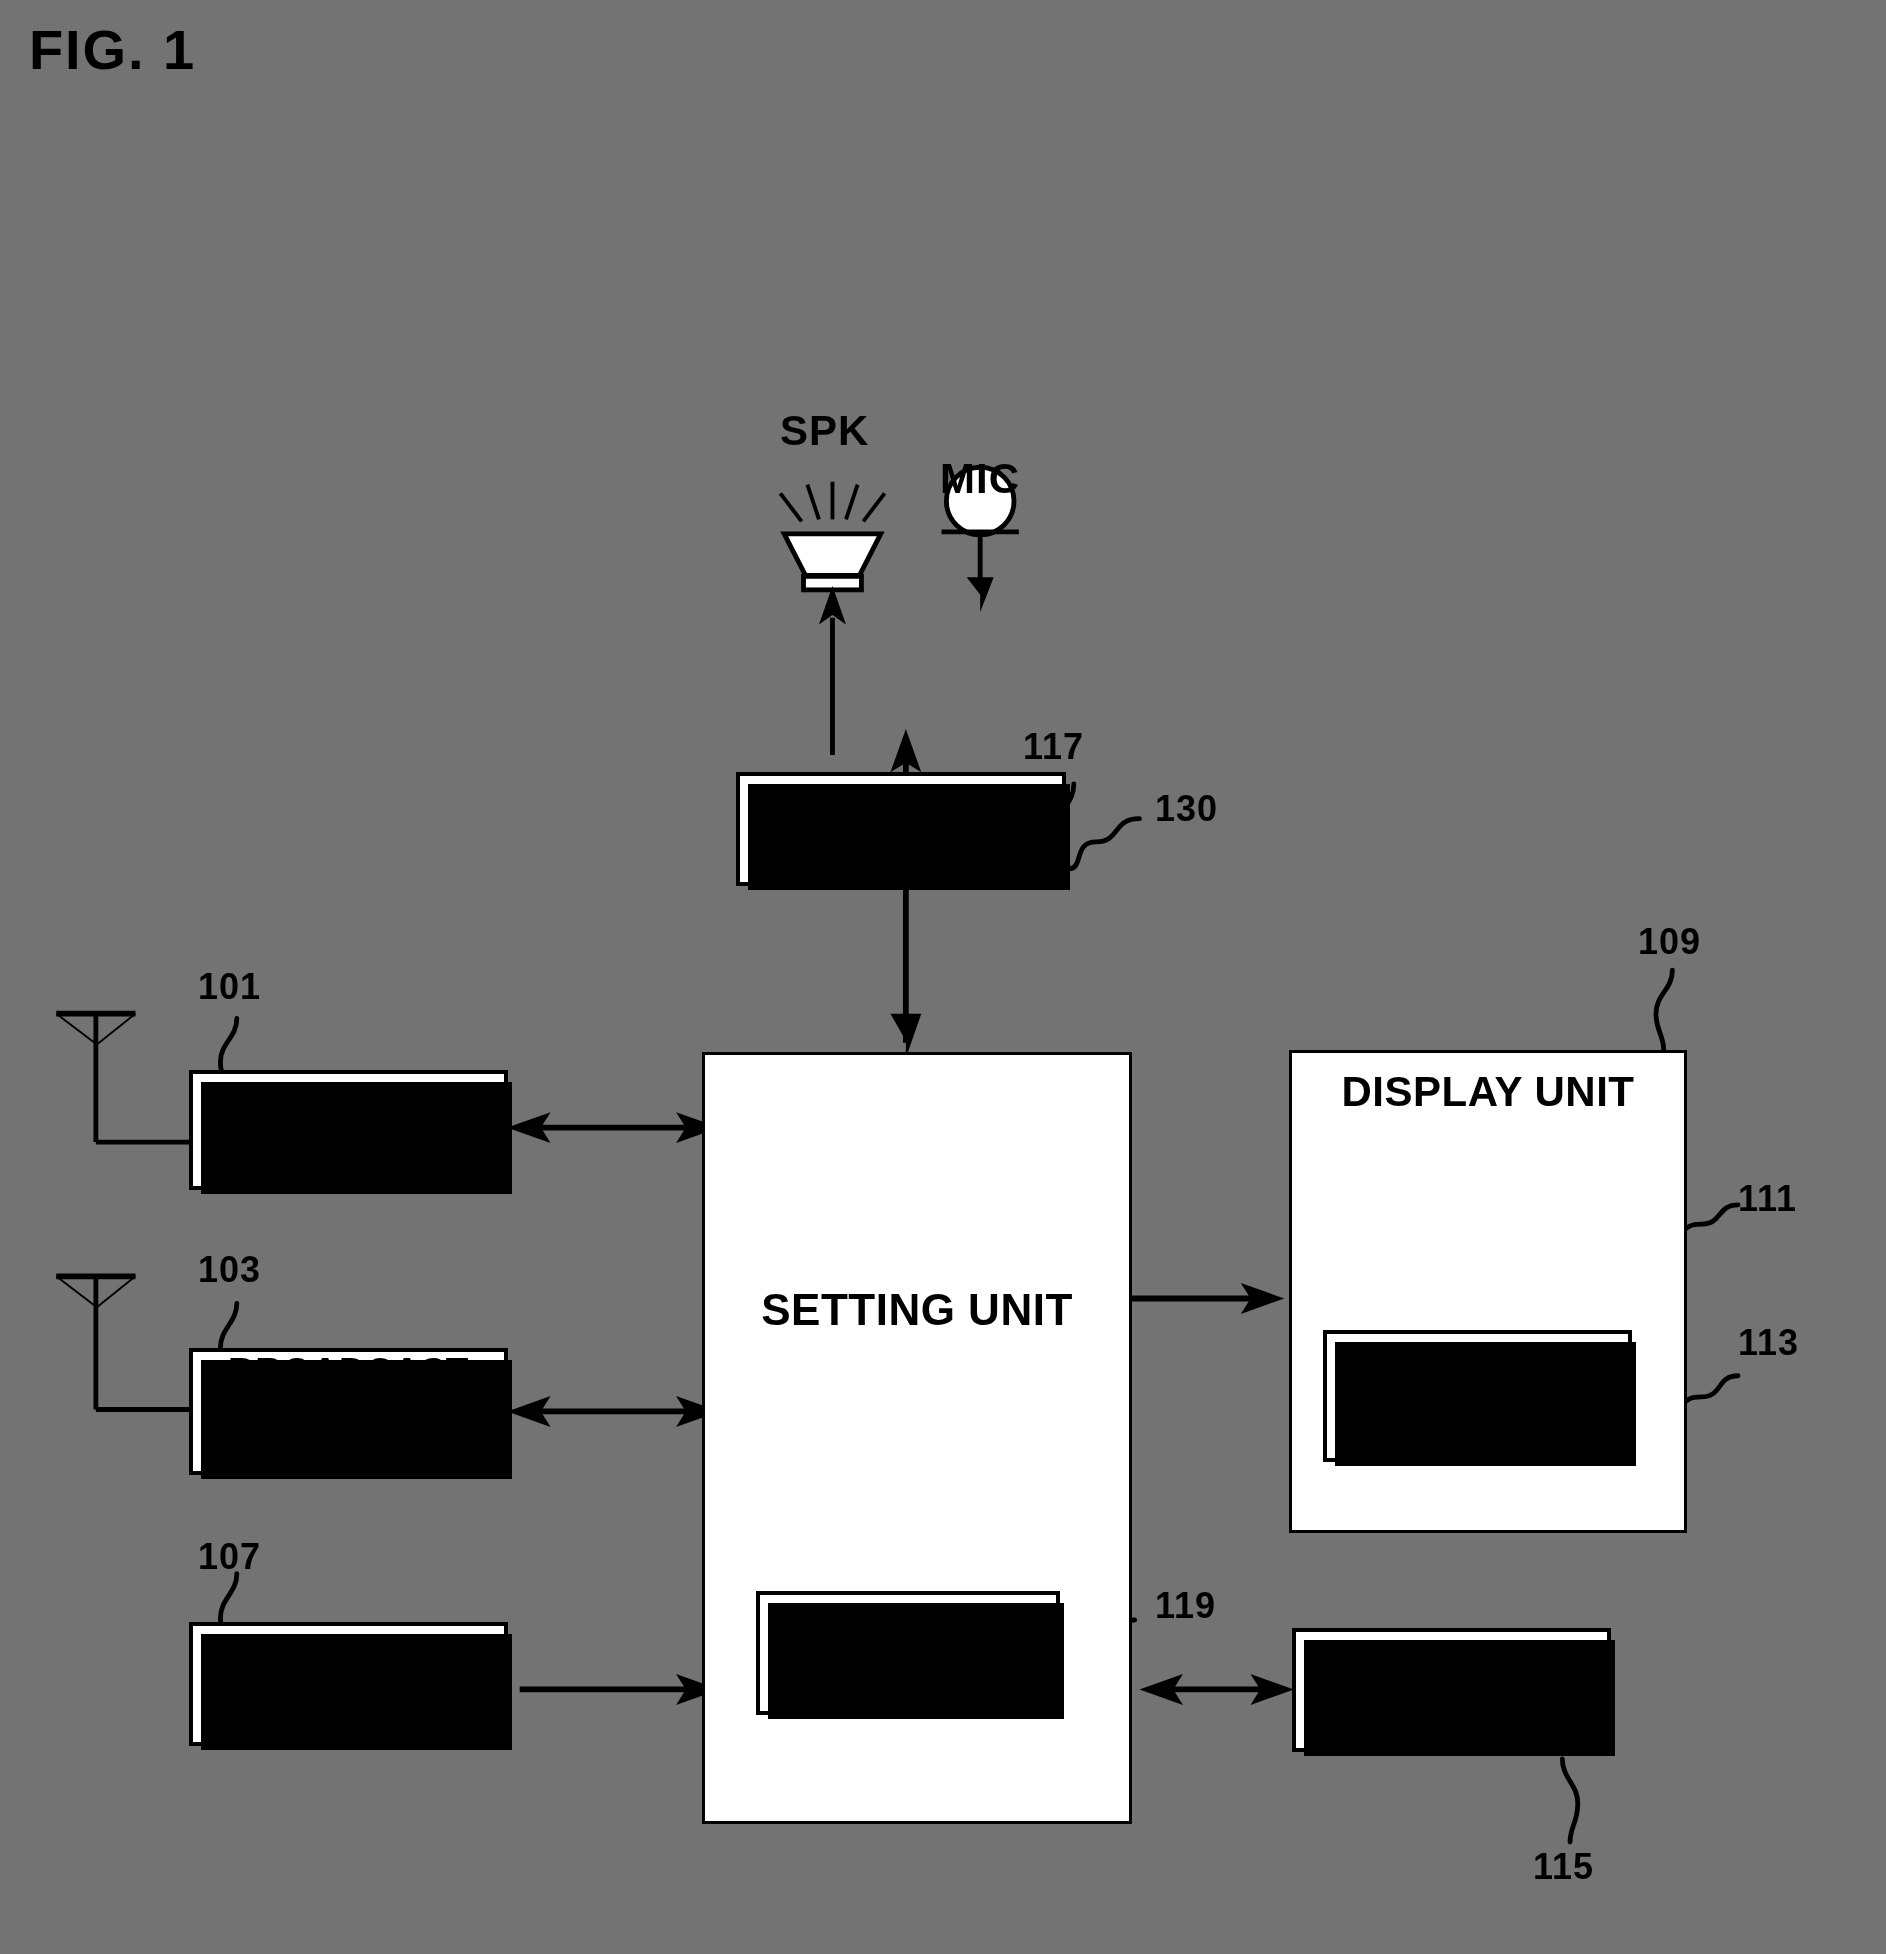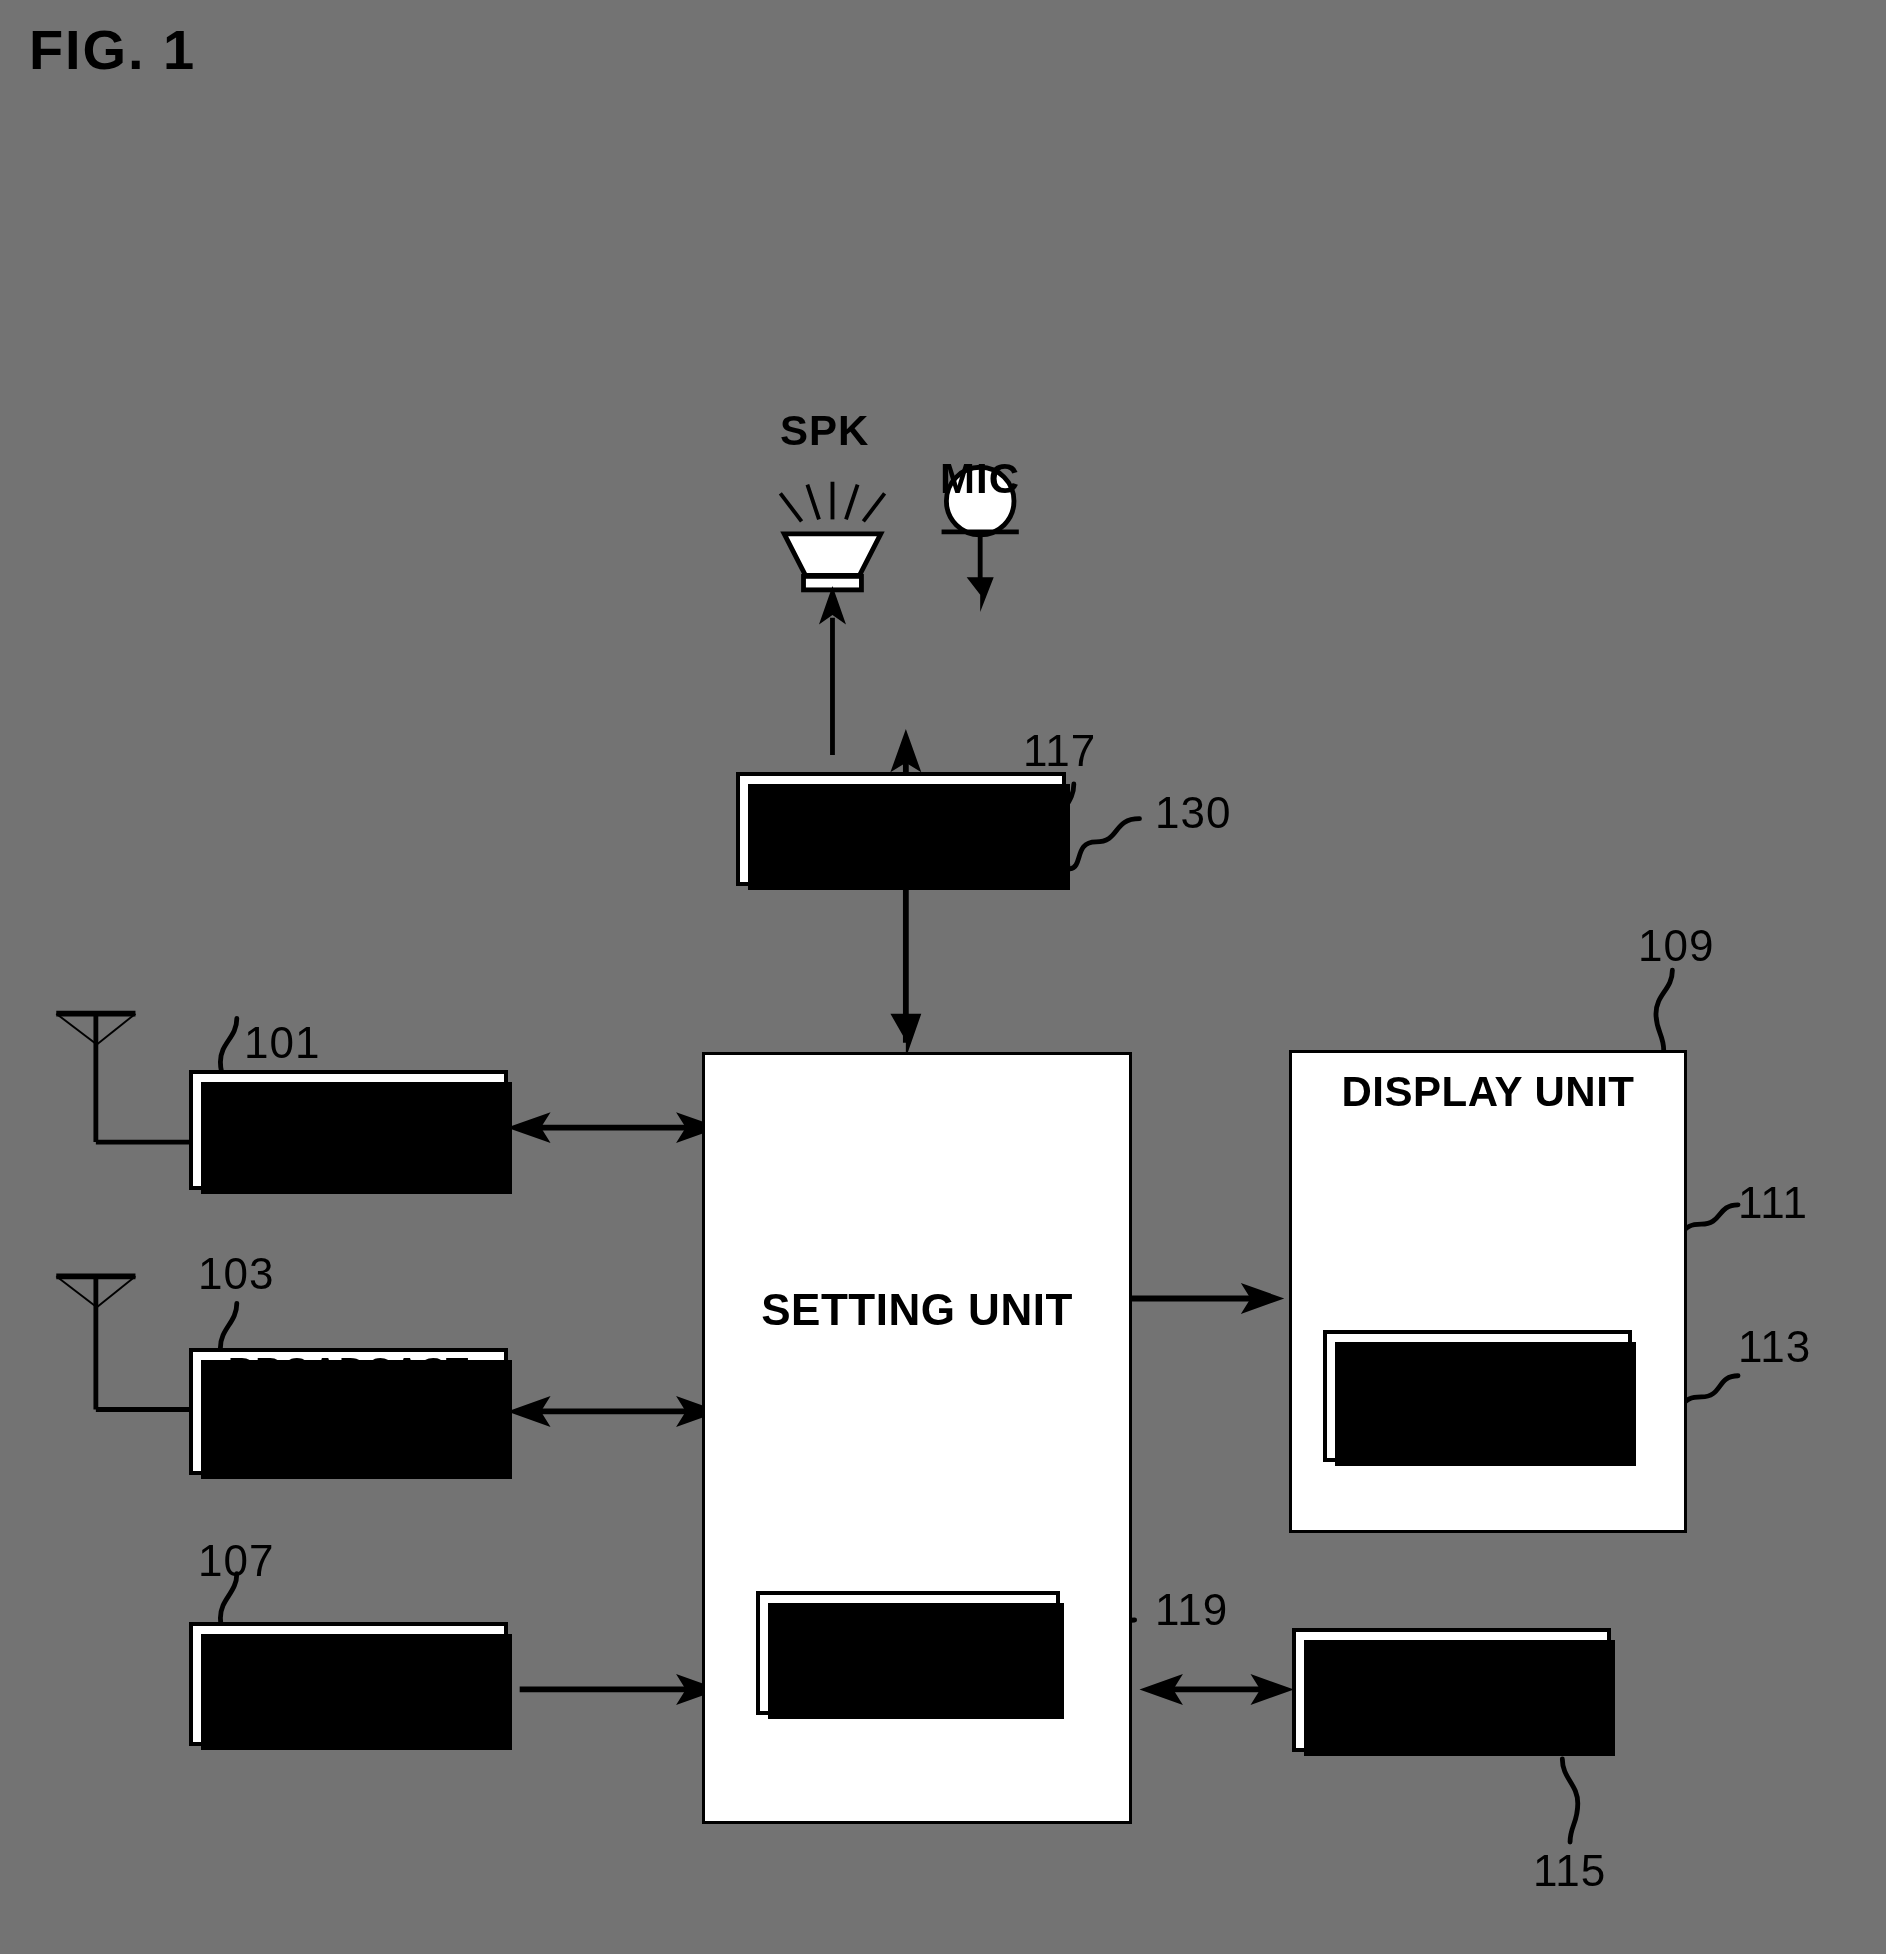--- a/index.html
+++ b/index.html
@@ -51,22 +51,22 @@
     bottom: -7.7px;
     background: #000000;
     z-index: -1;
   }
   .box.thin { border-width: 3.9px; }
   .box-label { position: relative; z-index: 2; display: block; }
 
   
   .ref {
     position: absolute;
-    font-size: 44px;
-    font-weight: normal;
+    font-size: 36px;
+    font-weight: bold;
     letter-spacing: 1px;
     white-space: nowrap;
     z-index: 8;
   }
   
   .cap {
     position: absolute;
     font-size: 42px;
     font-weight: bold;
     letter-spacing: 1px;
@@ -193,21 +193,21 @@
   </svg>
 
   <div class="box shadow" style="left:736px; top:772px; width:330px; height:114px; font-size:44px;">
     <span class="box-label">AUDIO UNIT</span>
   </div>
   <div class="ref" style="left:1155px; top:788px;">130</div>
 
   <div class="box shadow" style="left:189px; top:1070px; width:319px; height:120px; font-size:44px;">
     <span class="box-label">RF UNIT</span>
   </div>
-  <div class="ref" style="left:198px; top:1018px;margin-left:46px;">101</div>
+  <div class="ref" style="left:198px; top:966px;">101</div>
 
   <div class="box shadow" style="left:189px; top:1348px; width:319px; height:127px; font-size:37px; flex-direction:column;">
     <span class="box-label">BROADCAST</span>
     <span class="box-label">RECEPTION UNIT</span>
   </div>
   <div class="ref" style="left:198px; top:1249px;">103</div>
 
   <div class="box shadow" style="left:189px; top:1622px; width:319px; height:124px; font-size:44px;">
     <span class="box-label">INPUT UNIT</span>
   </div>

